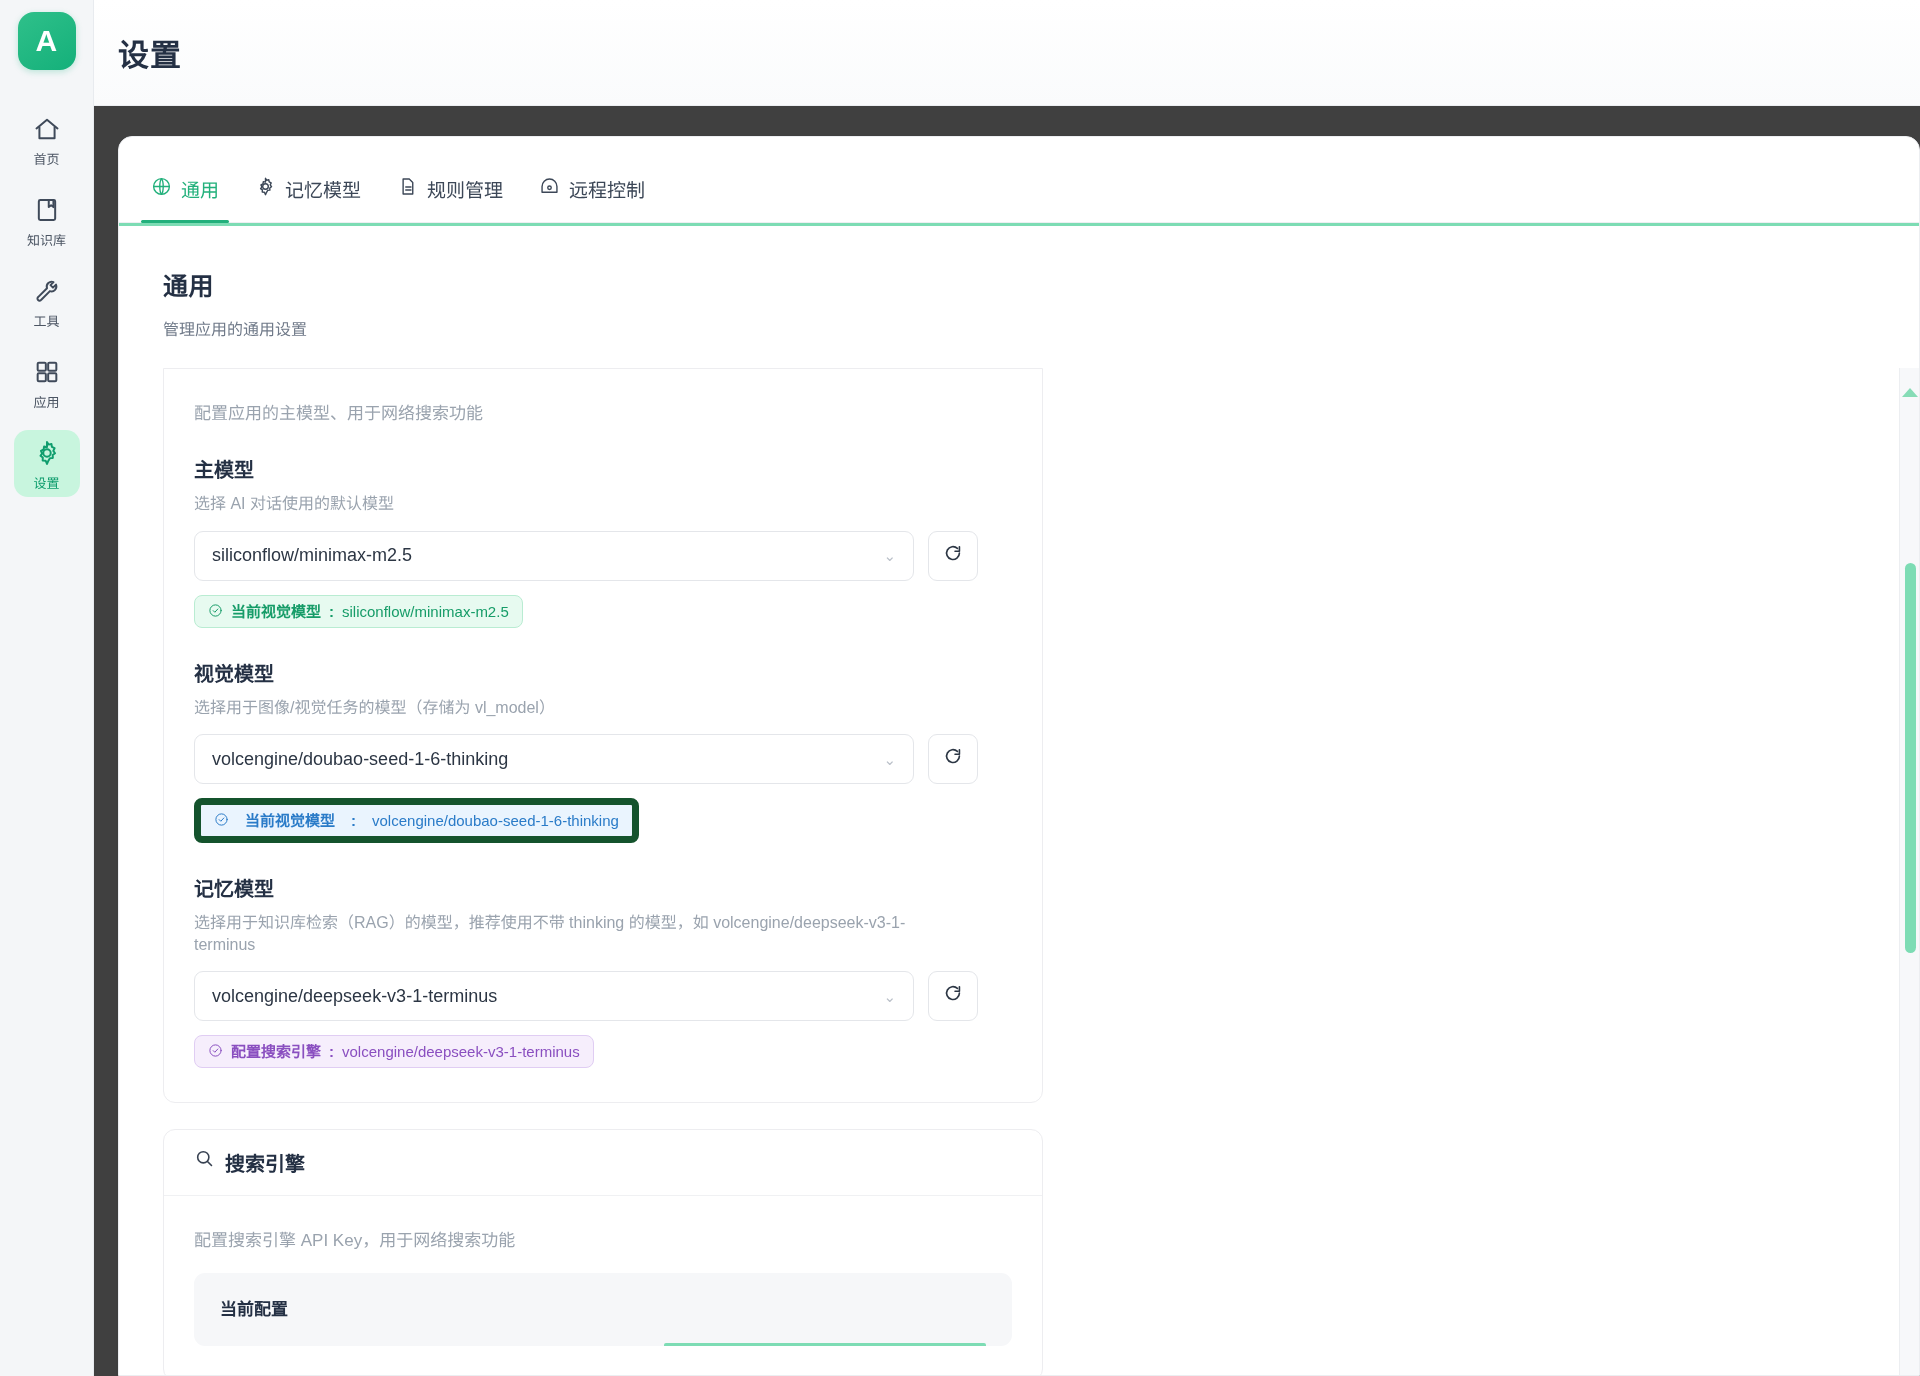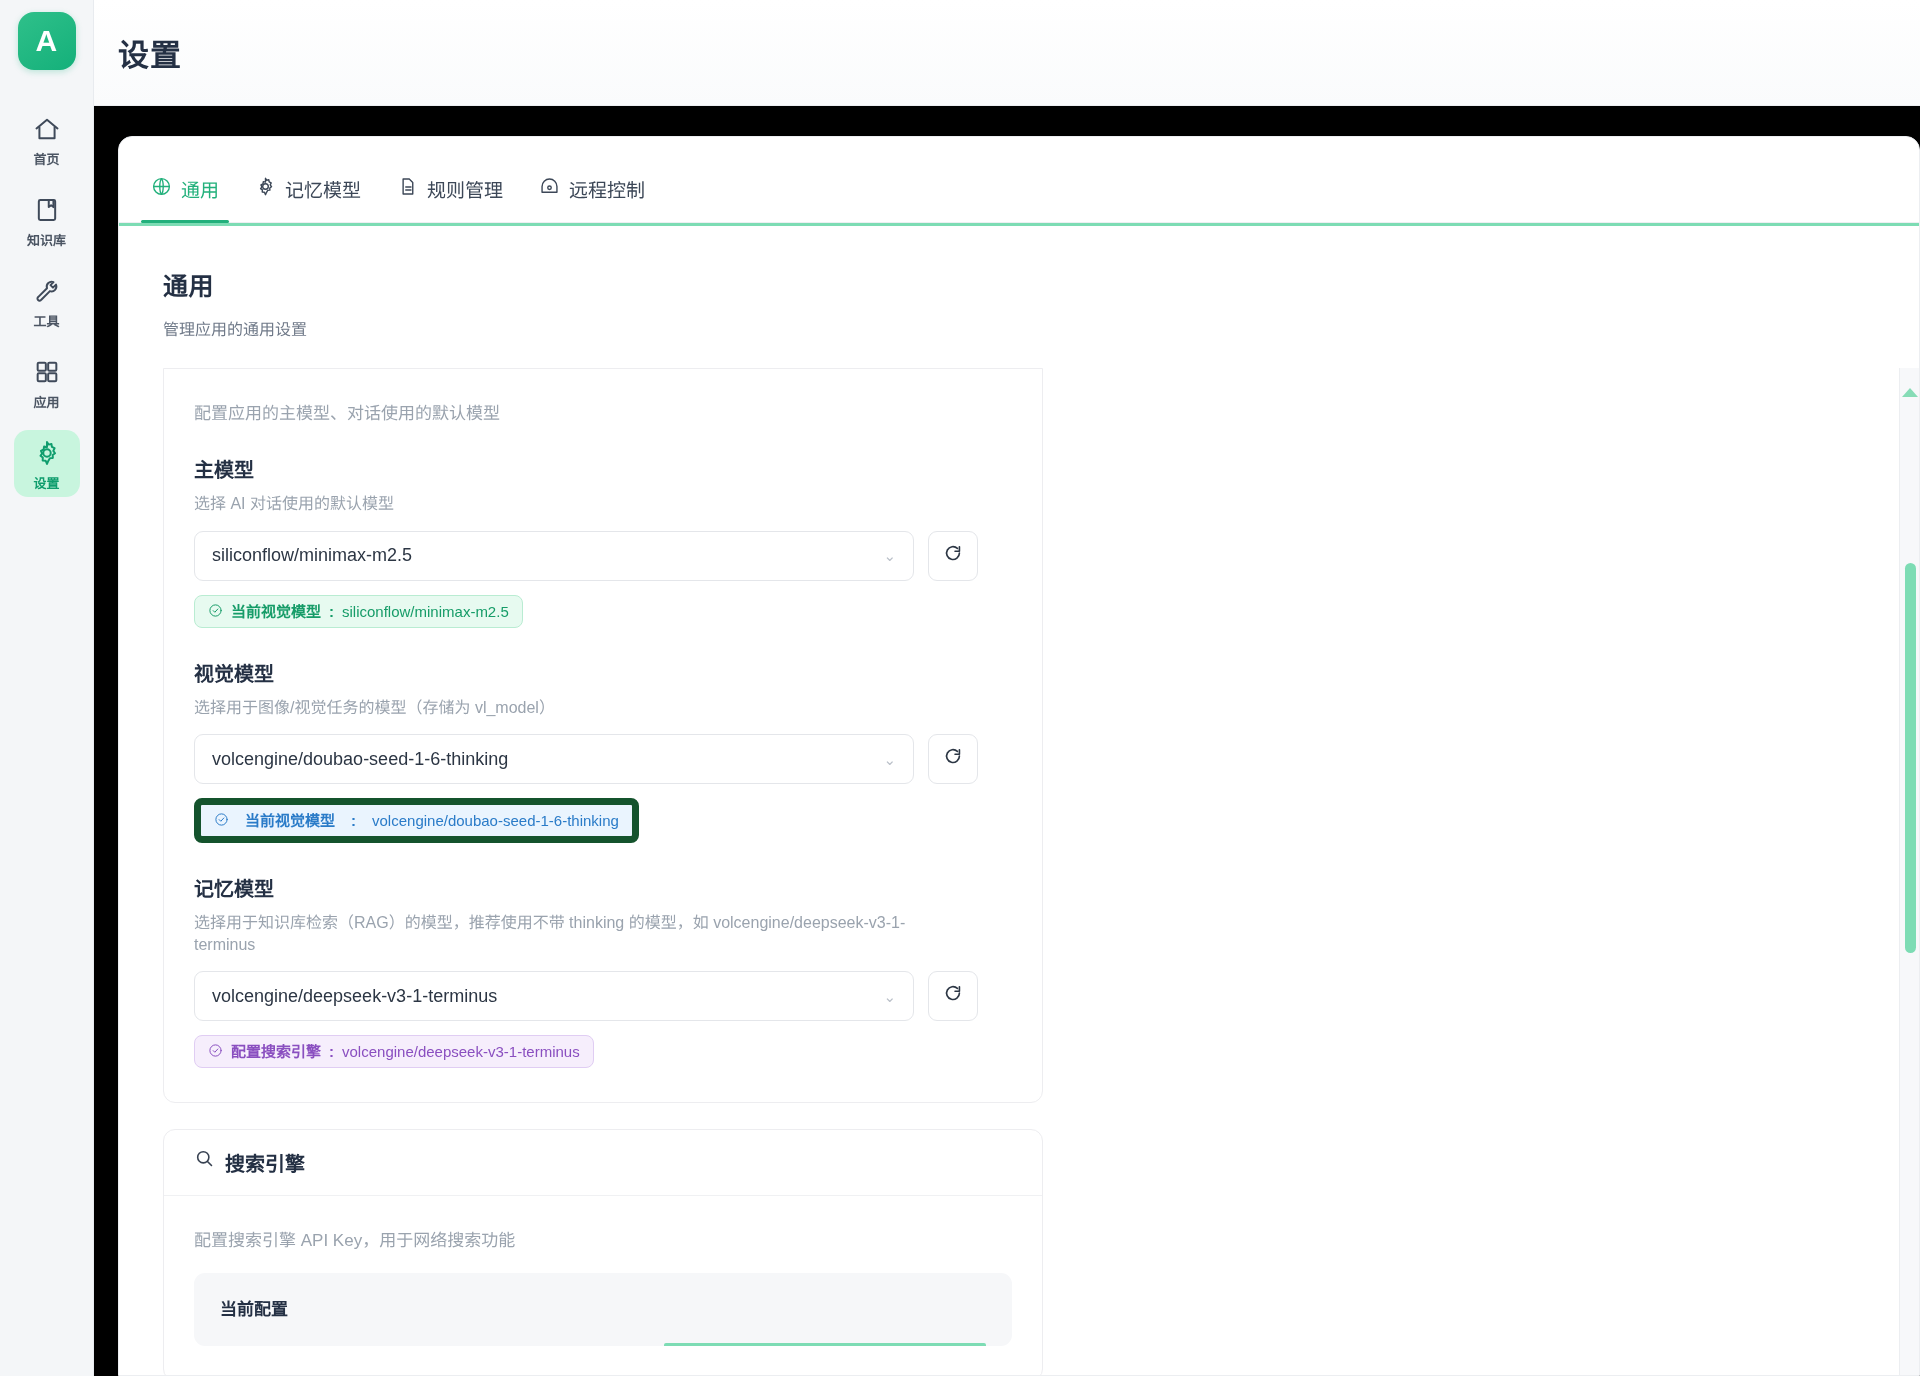--- a/index.html
+++ b/index.html
@@ -29,21 +29,21 @@
     color: #fff; font-size: 30px; font-weight: 700;
     display: flex; align-items: center; justify-content: center;
     letter-spacing: .5px;
     box-shadow: 0 2px 6px rgba(20,176,122,.25);
   }
   .nav { margin-top: 36px; width: 100%; display: flex; flex-direction: column; align-items: center; gap: 14px; }
   .nav-item {
     width: 66px; padding: 9px 0 7px;
     border-radius: 14px;
     display: flex; flex-direction: column; align-items: center; gap: 6px;
-    color: #4b5563; cursor: pointer; font-weight: bold;
+    color: #4b5563; cursor: pointer;
   }
   .nav-item .nav-label { font-size: 13px; line-height: 1; color: #4b5563; }
   .nav-item.active { background: #c8f5de; }
   .nav-item.active .nav-label { color: #0f9d6d; }
   .nav-item.active svg { stroke: #0f9d6d; }
   .nav-item svg { stroke: #3f4a5a; fill: none; stroke-width: 1.7; stroke-linecap: round; stroke-linejoin: round; }
 
   
   .main { flex: 1 1 auto; display: flex; flex-direction: column; min-width: 0; background: #ffffff; position: relative; }
 
@@ -51,21 +51,21 @@
     height: 106px; flex: 0 0 106px;
     background: linear-gradient(180deg,#ffffff 0%, #fafbfc 100%);
     border-bottom: 1px solid #edeff2;
     display: flex; align-items: center;
     padding-left: 24px;
   }
   .topbar h1 { font-size: 31px; font-weight: 700; color: #243044; letter-spacing: 1px; }
 
   .body-area {
     flex: 1 1 auto; position: relative;
-    background: #000000;
+    background: #404040;
     padding: 30px 0 0 24px;
     min-height: 0;
   }
 
   .panel {
     background: #fff;
     border: 1px solid #eceef1;
     border-radius: 14px 14px 0 0;
     box-shadow: 0 1px 3px rgba(16,24,40,.04);
     height: 100%;
@@ -320,21 +320,21 @@
           <h2>通用</h2>
           <p>管理应用的通用设置</p>
         </div>
 
         <div class="scroll-region">
           <div class="scroll-inner">
 
             <div class="card clipped-top">
               <div class="card-body">
 
-                <div class="card-desc">配置应用的主模型、对话使用的默认模型</div>
+                <div class="card-desc">配置应用的主模型、用于网络搜索功能</div>
 
                 <div class="field">
                   <div class="field-label">主模型</div>
                   <div class="field-hint">选择 AI 对话使用的默认模型</div>
                   <div class="control-row">
                     <div class="select">
                       <span>siliconflow/minimax-m2.5</span>
                       <span class="chev">⌄</span>
                     </div>
                     <div class="icon-btn">

